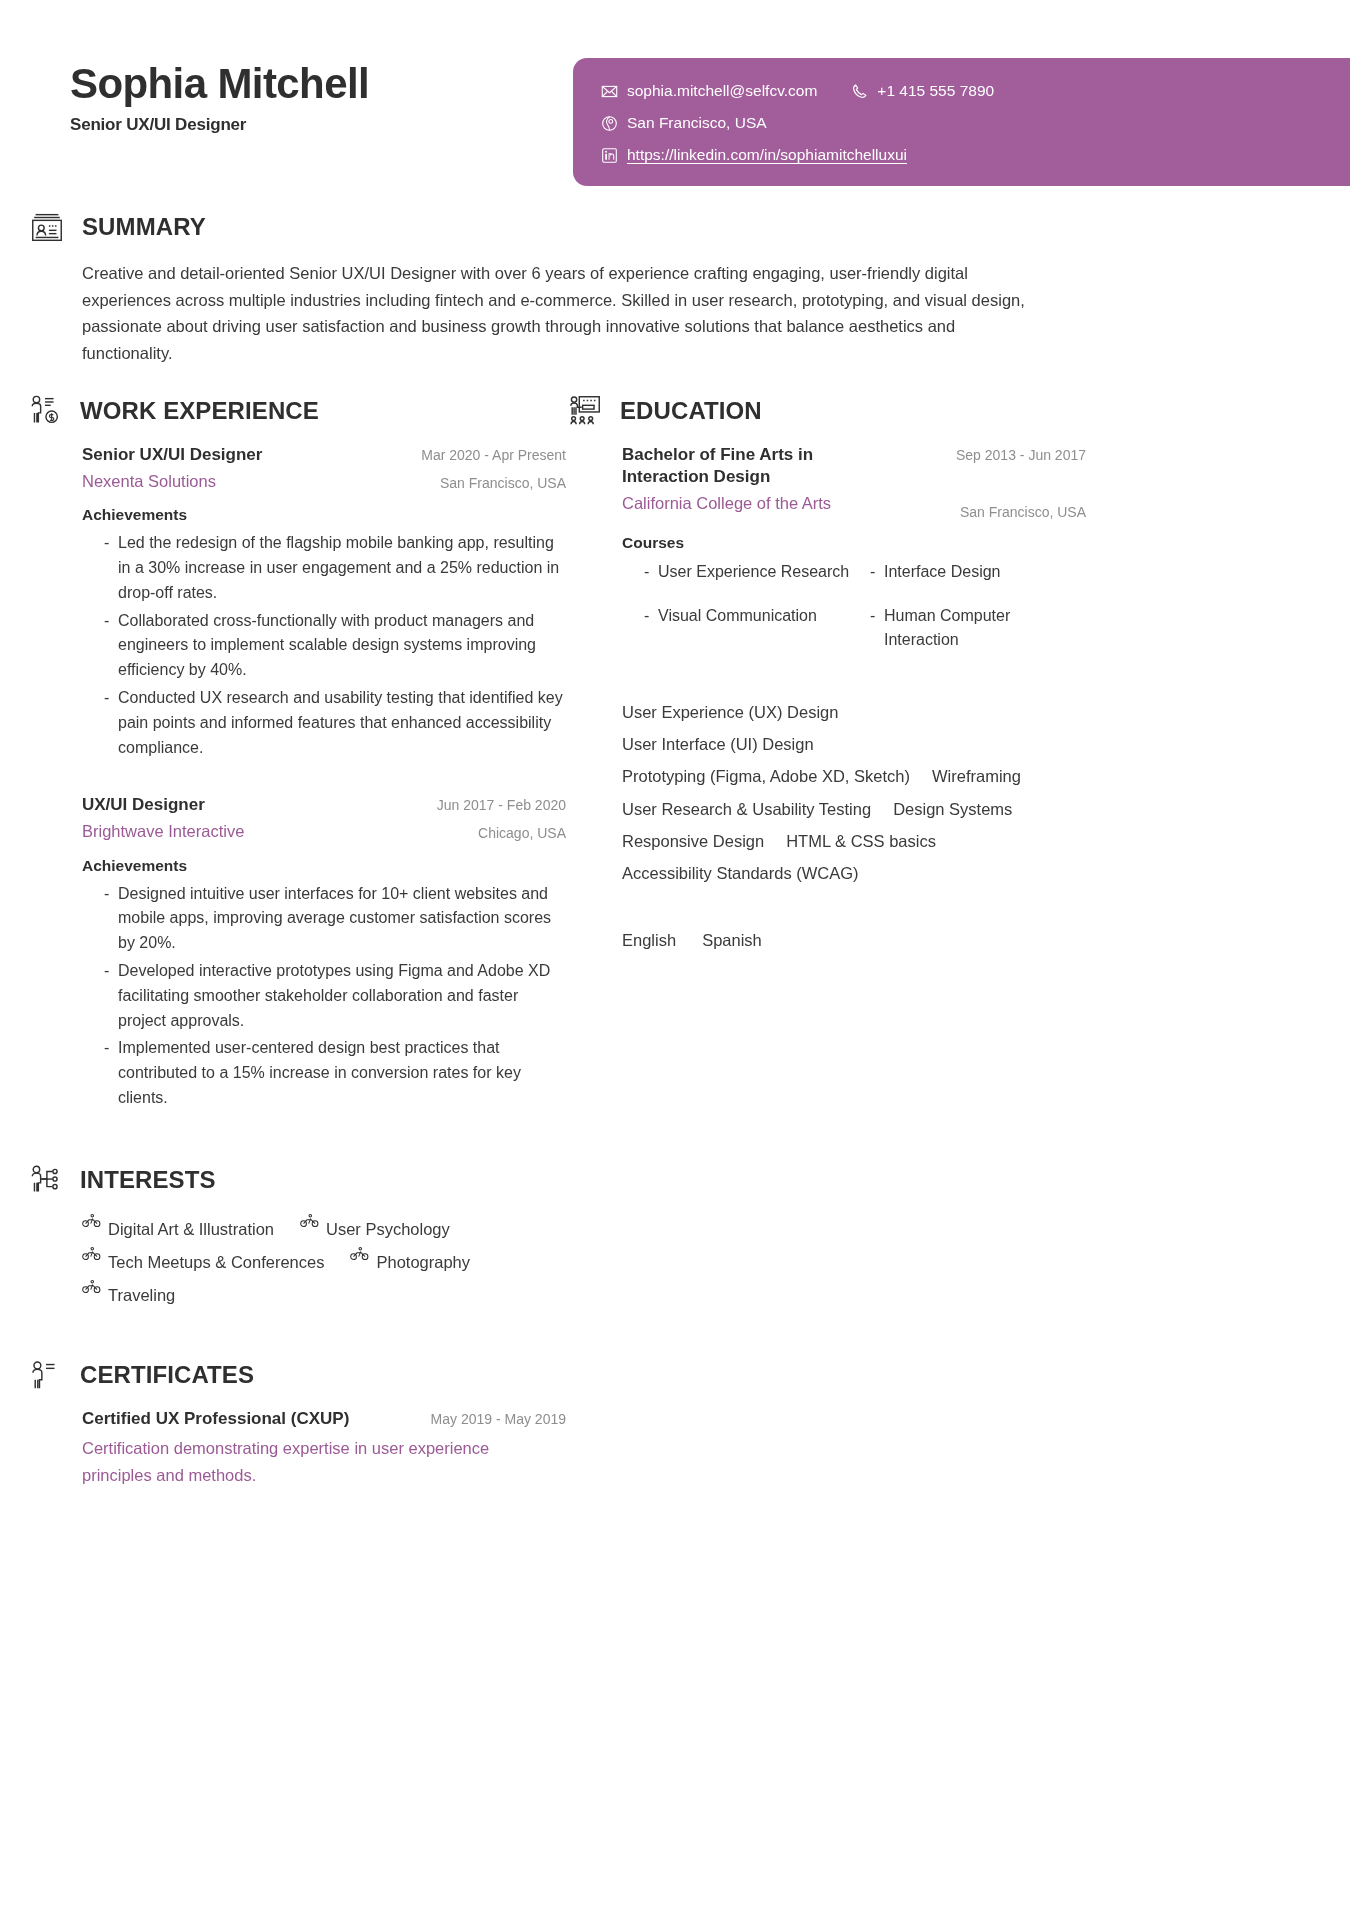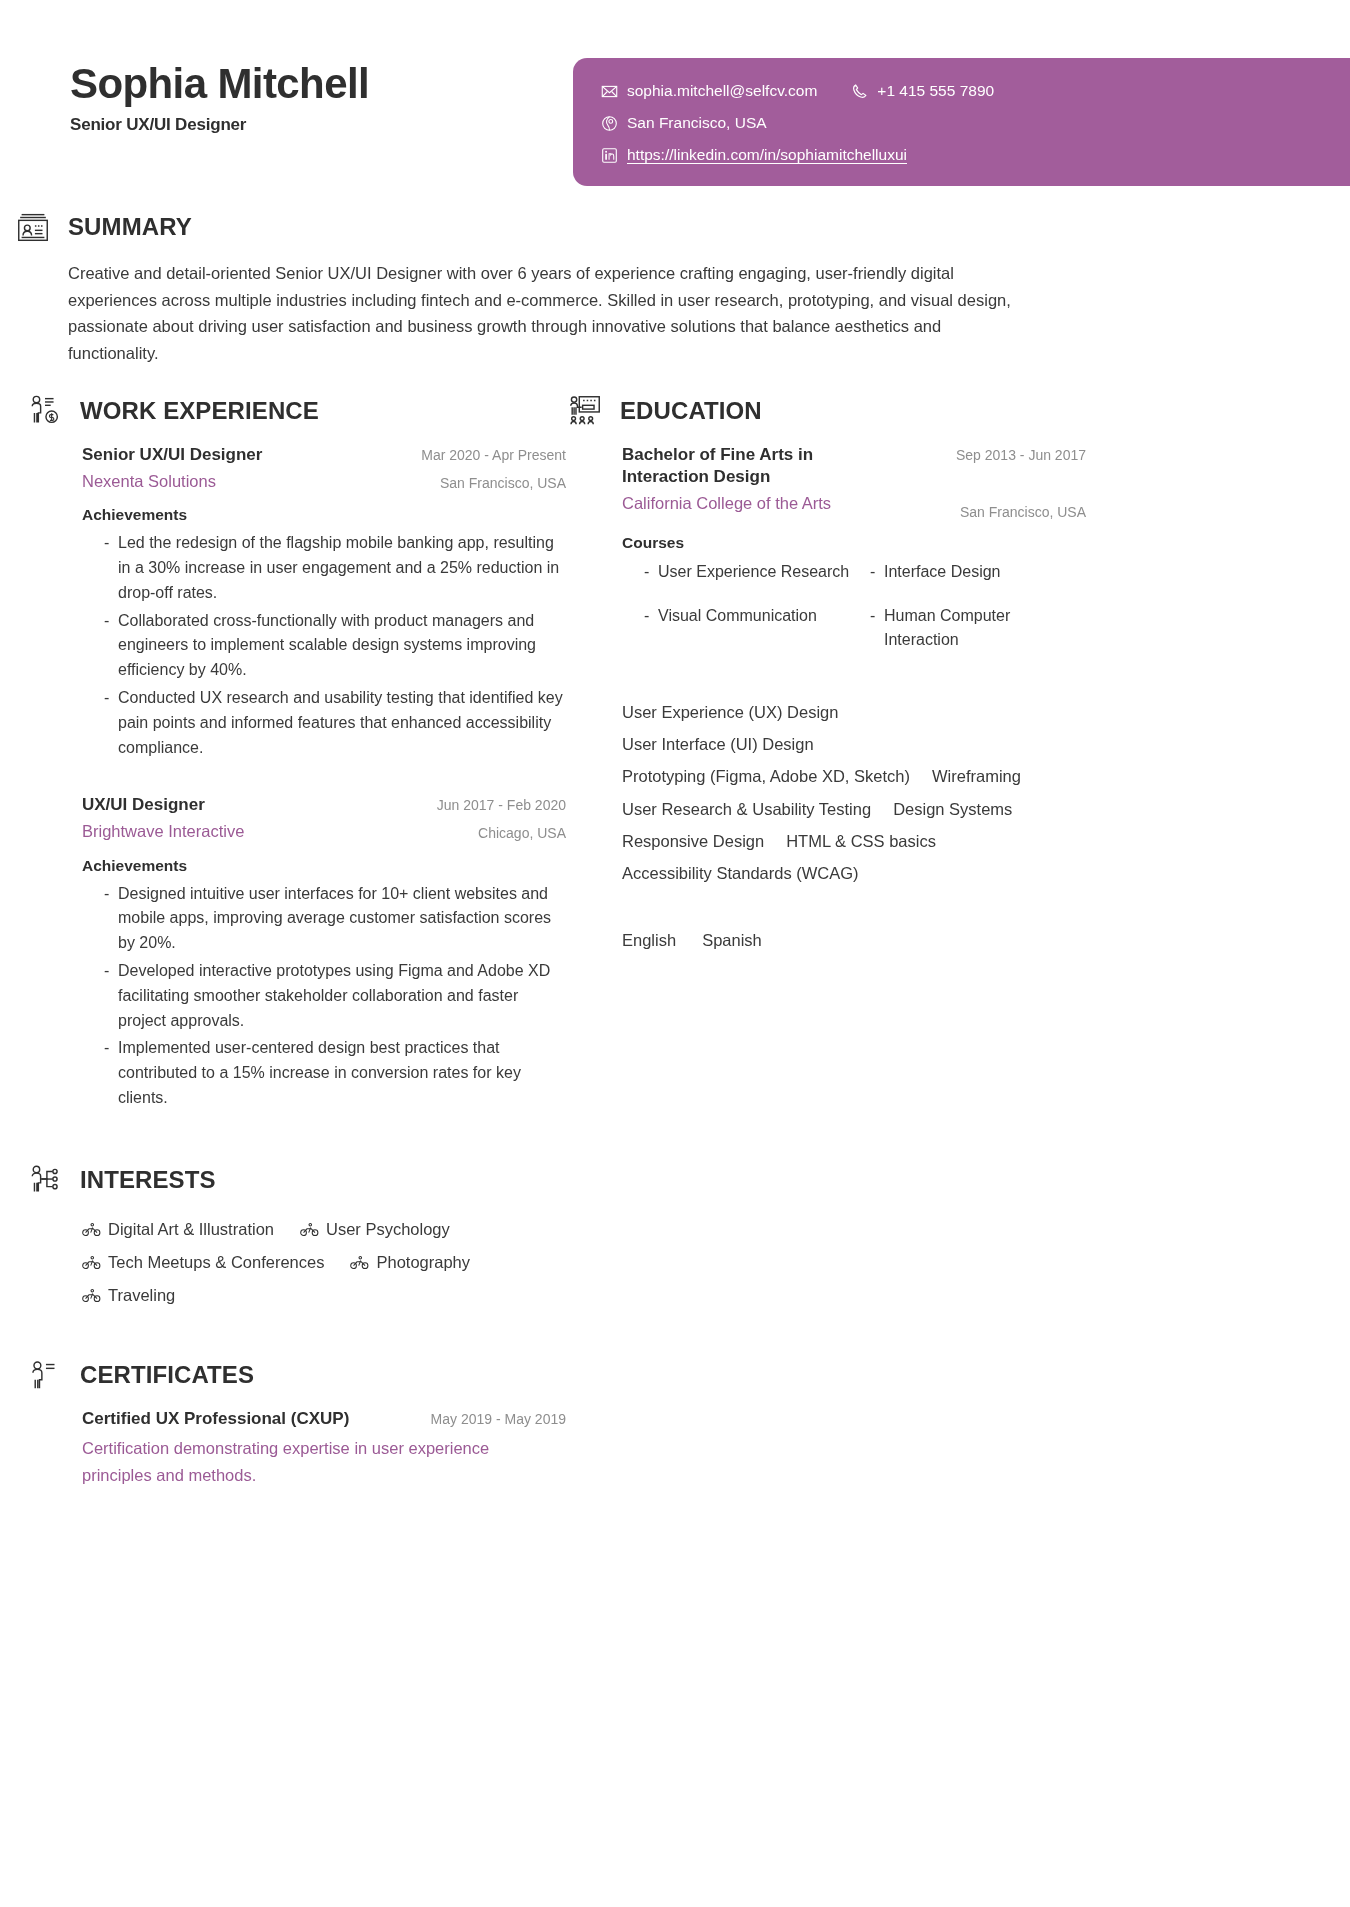--- a/index.html
+++ b/index.html
@@ -40,21 +40,21 @@
   .link-text { text-decoration: underline; text-underline-offset: 3px; }
 
   
   .section-head { display: flex; align-items: center; margin-bottom: 14px; }
   .sec-ico { width: 38px; height: 38px; margin-right: 16px; flex: 0 0 auto; }
   .sec-ico svg { display: block; }
   .sec-title {
     font-size: 24px; font-weight: 800; letter-spacing: 0.1px; color: #2f2f2f;
   }
 
-  .summary-sec { position: absolute; left: 14px; top: 208px; width: 1010px; }
+  .summary-sec { position: absolute; left: 28px; top: 208px; width: 1010px; }
   .summary-text {
     margin-left: 54px; font-size: 16.5px; line-height: 1.62; color: #3a3a3a;
     width: 962px;
   }
 
   
   .col-left { position: absolute; left: 26px; top: 392px; width: 540px; }
   .col-right { position: absolute; left: 566px; top: 392px; width: 520px; }
 
   .entry { margin-left: 56px; margin-top: 12px; }
@@ -77,21 +77,21 @@
   }
   .course { display: flex; font-size: 16px; line-height: 1.5; color: #3a3a3a; }
 
   .skills-list { margin-left: 56px; margin-top: 4px; display: flex; flex-wrap: wrap; width: 430px; text-align: center; }
   .skill { font-size: 16.5px; color: #3a3a3a; line-height: 1.95; margin-right: 22px; white-space: nowrap; }
 
   .lang-list { margin-left: 56px; margin-top: 4px; display: flex; }
   .lang { font-size: 16.5px; color: #3a3a3a; margin-right: 26px; }
 
   .interests-list { margin-left: 56px; margin-top: 2px; display: flex; flex-wrap: wrap; width: 470px; }
-  .interest { display: flex; align-items: center; font-size: 16.5px; color: #3a3a3a; margin-right: 26px; line-height: 2.0; white-space: nowrap; }
+  .interest { display: flex; font-size: 16.5px; color: #3a3a3a; margin-right: 26px; line-height: 2.0; white-space: nowrap; }
   .bike { width: 19px; height: 15px; margin-right: 7px; flex: 0 0 auto; }
   .bike svg { display: block; }
 
   .cert-desc { font-size: 16.5px; color: #9b5a95; line-height: 1.6; margin-top: 6px; width: 420px; }
 
   .mt-lg { margin-top: 34px; }
 </style>
 </head>
 <body>
 

